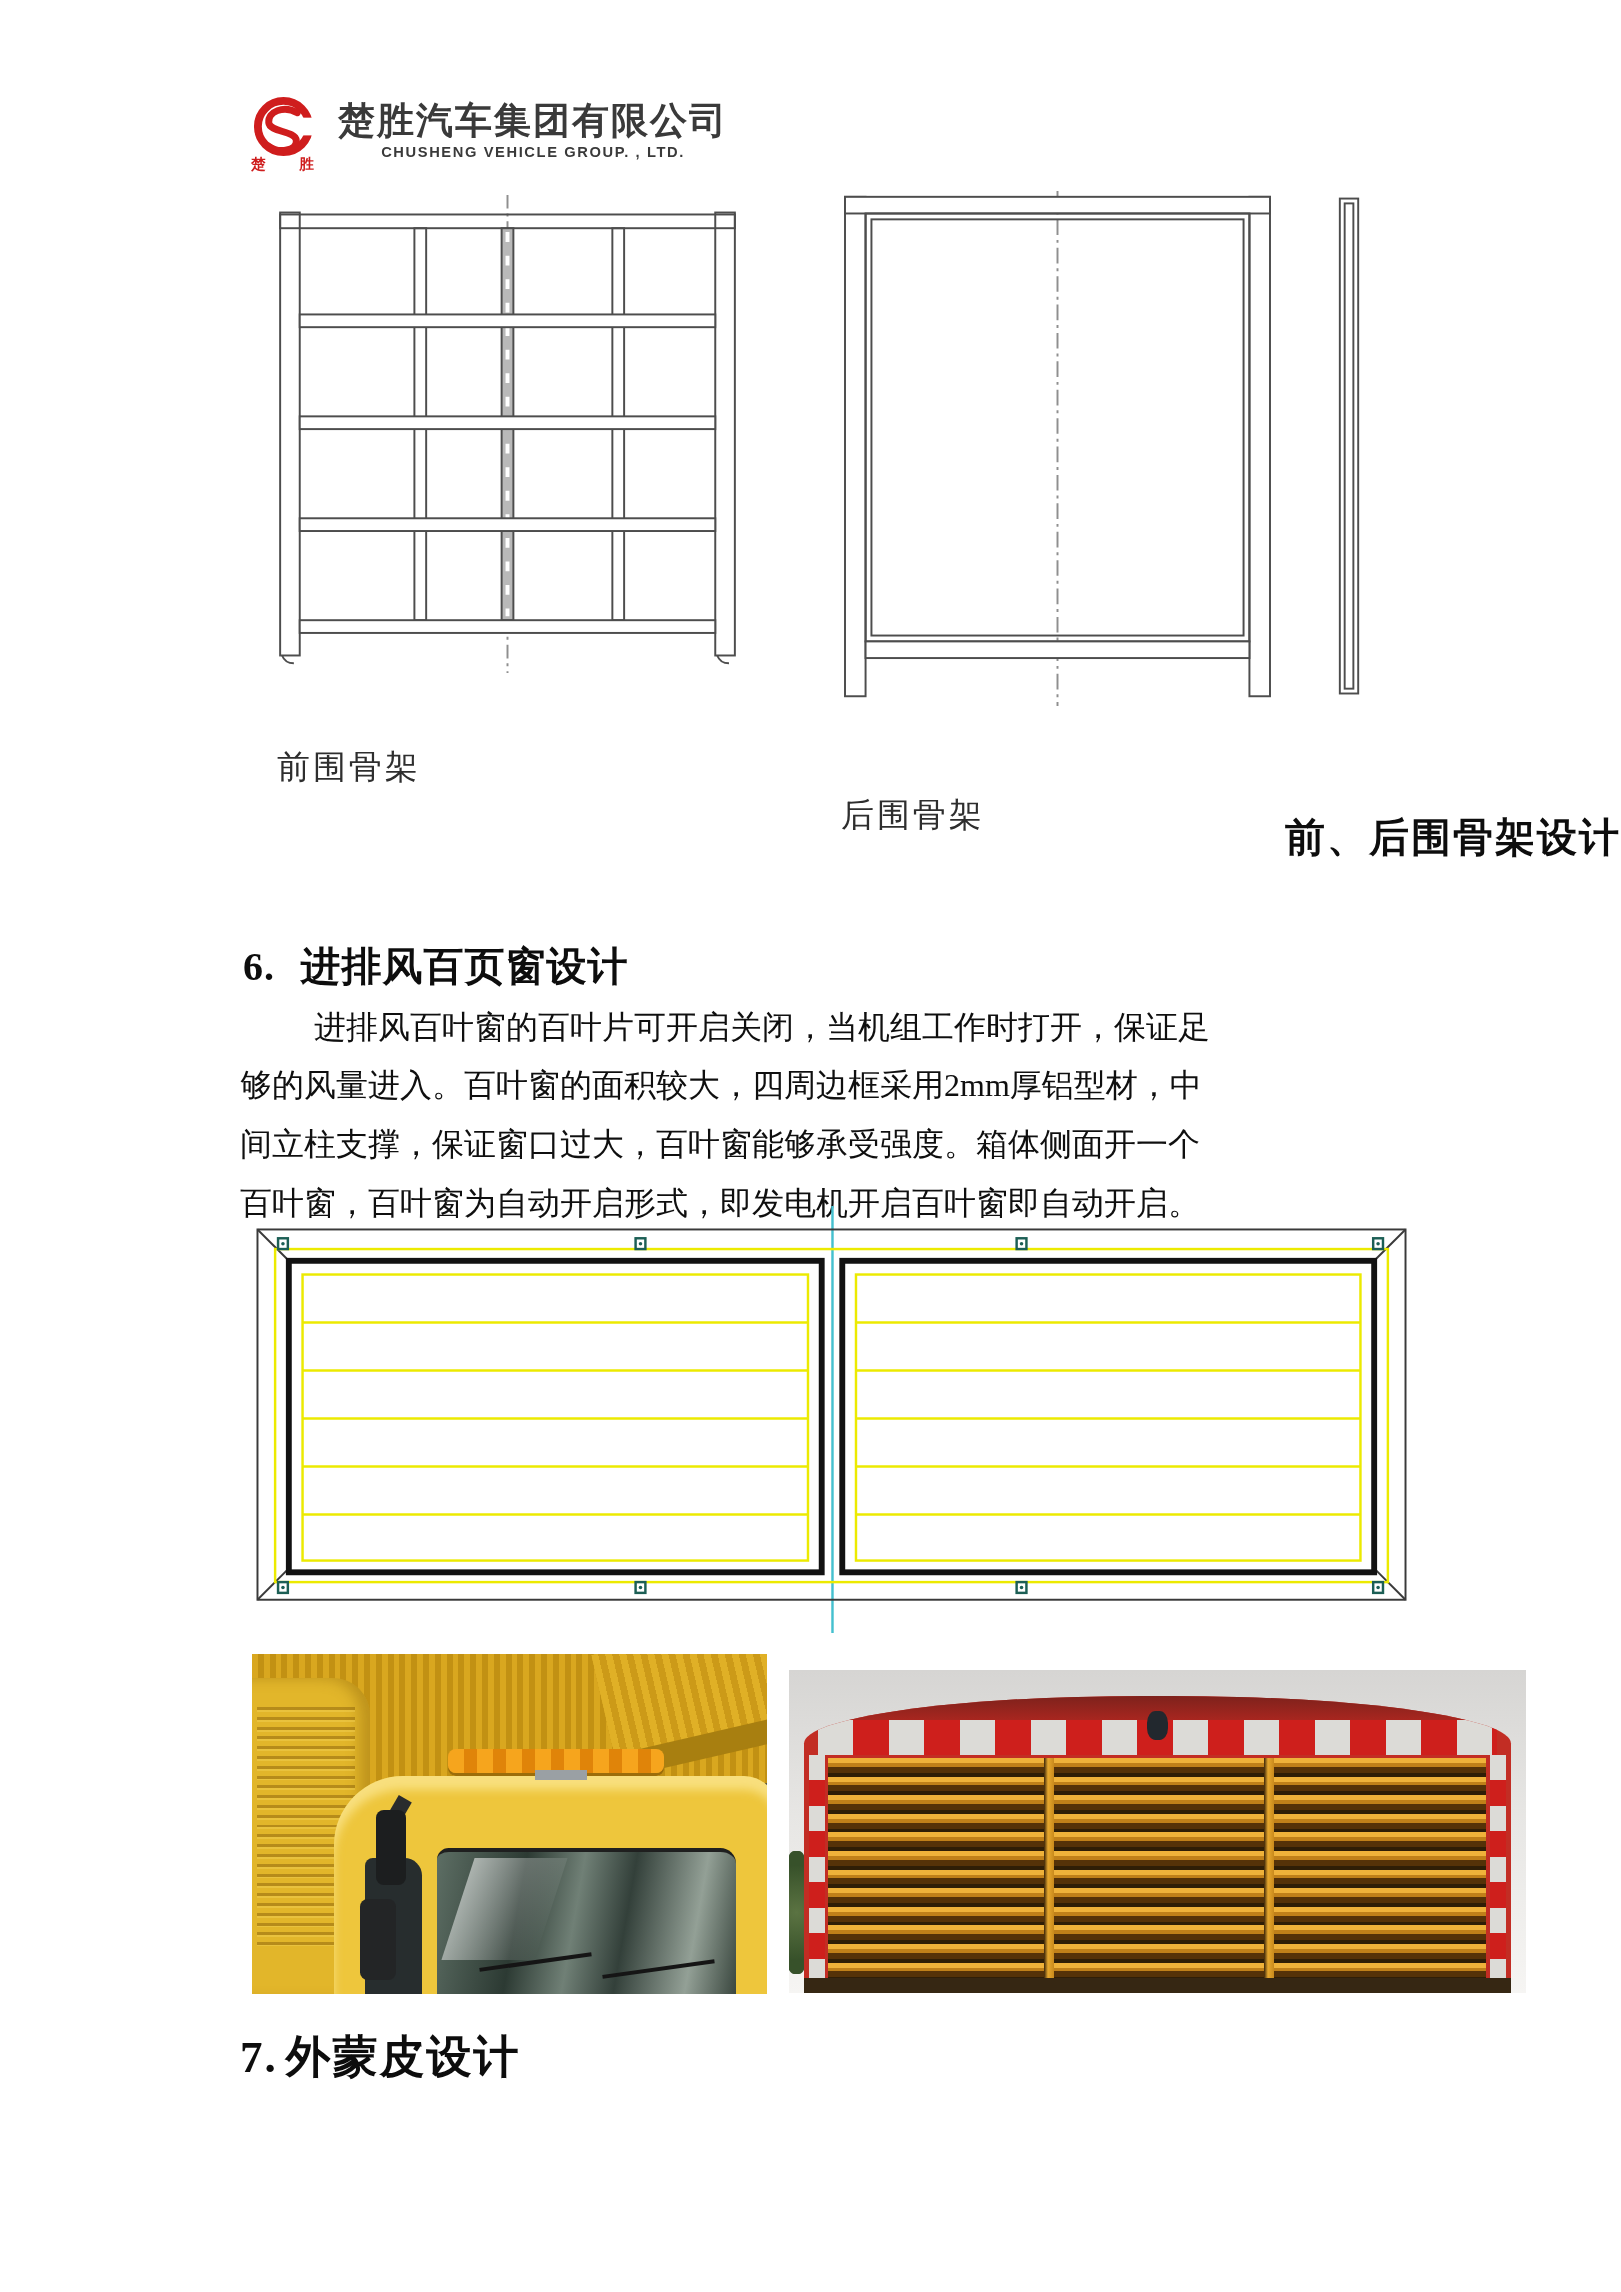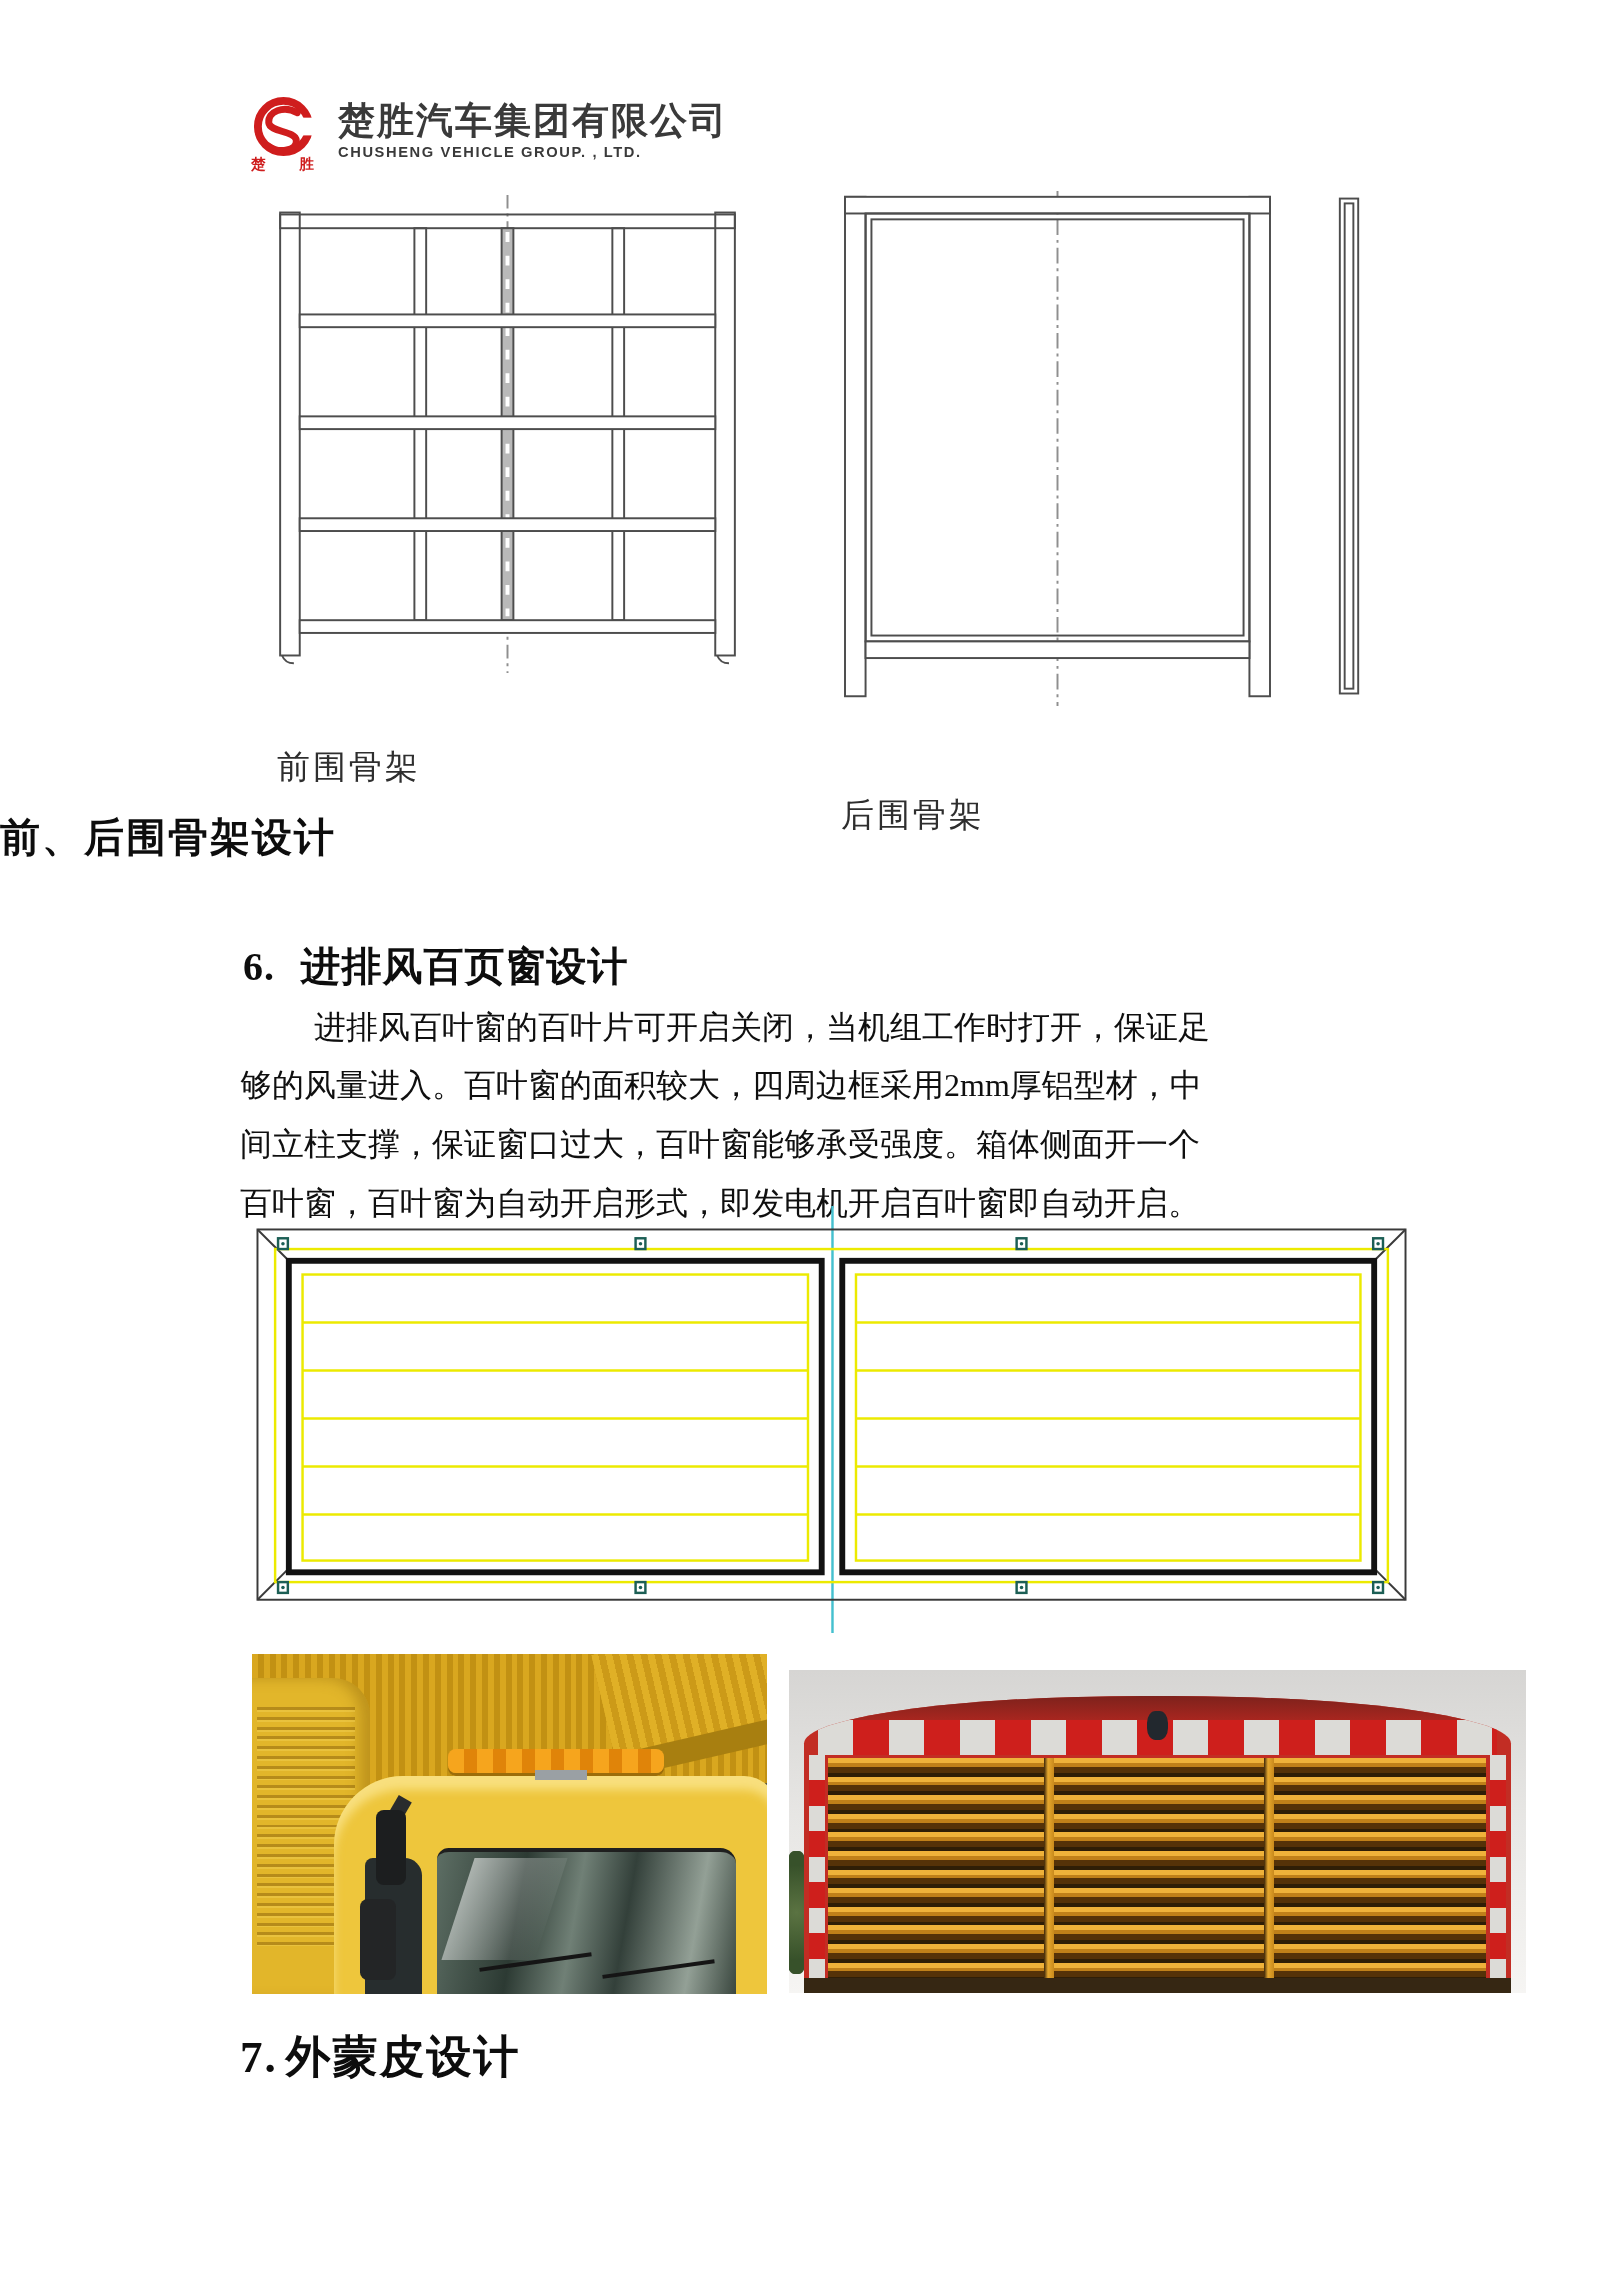--- a/index.html
+++ b/index.html
@@ -19,30 +19,30 @@
   .logo-emblem-chars{
     position:absolute;left:0;bottom:-2px;width:63px;
     display:flex;justify-content:space-between;
     font-size:14.7px;font-weight:700;color:#cf1d1d;
     font-family:"Liberation Serif",serif;
   }
   .logo-text{margin-left:22px;padding-top:3.9px;}
   .logo-cn{font-size:37px;font-weight:700;color:#3a3a3a;letter-spacing:2px;line-height:41px;
            font-family:"Liberation Sans","DejaVu Sans",sans-serif;}
   .logo-en{font-size:14.7px;font-weight:700;color:#3a3a3a;letter-spacing:1.6px;margin-top:2.9px;
-           font-family:"Liberation Sans","DejaVu Sans",sans-serif;}
+           font-family:"Liberation Sans","DejaVu Sans",sans-serif;text-align:center;}
   
   .drawing{position:absolute;}
   .drawing svg{display:block;}
   .fig-caption{
     position:absolute;text-align:left;
     font-size:33px;color:#2e2e2e;letter-spacing:2.9px;
   }
   .fig-caption-main{
-    position:absolute;left:0;top:810px;width:1621px;text-align:left;
+    position:absolute;left:0;top:810px;width:1621px;text-align:right;
     font-size:40px;font-weight:700;color:#0d0d0d;letter-spacing:2px;
   }
   
   .h-sec{position:absolute;font-weight:700;color:#0d0d0d;}
   .h6{left:243px;top:939px;font-size:40px;letter-spacing:1px;}
   .h6 .num{margin-right:25.5px;}
   .h7{left:240px;top:2027px;font-size:45px;letter-spacing:2px;}
   .h7 .num{margin-right:7.8px;}
   .body-line{
     position:absolute;left:240px;width:1166px;

